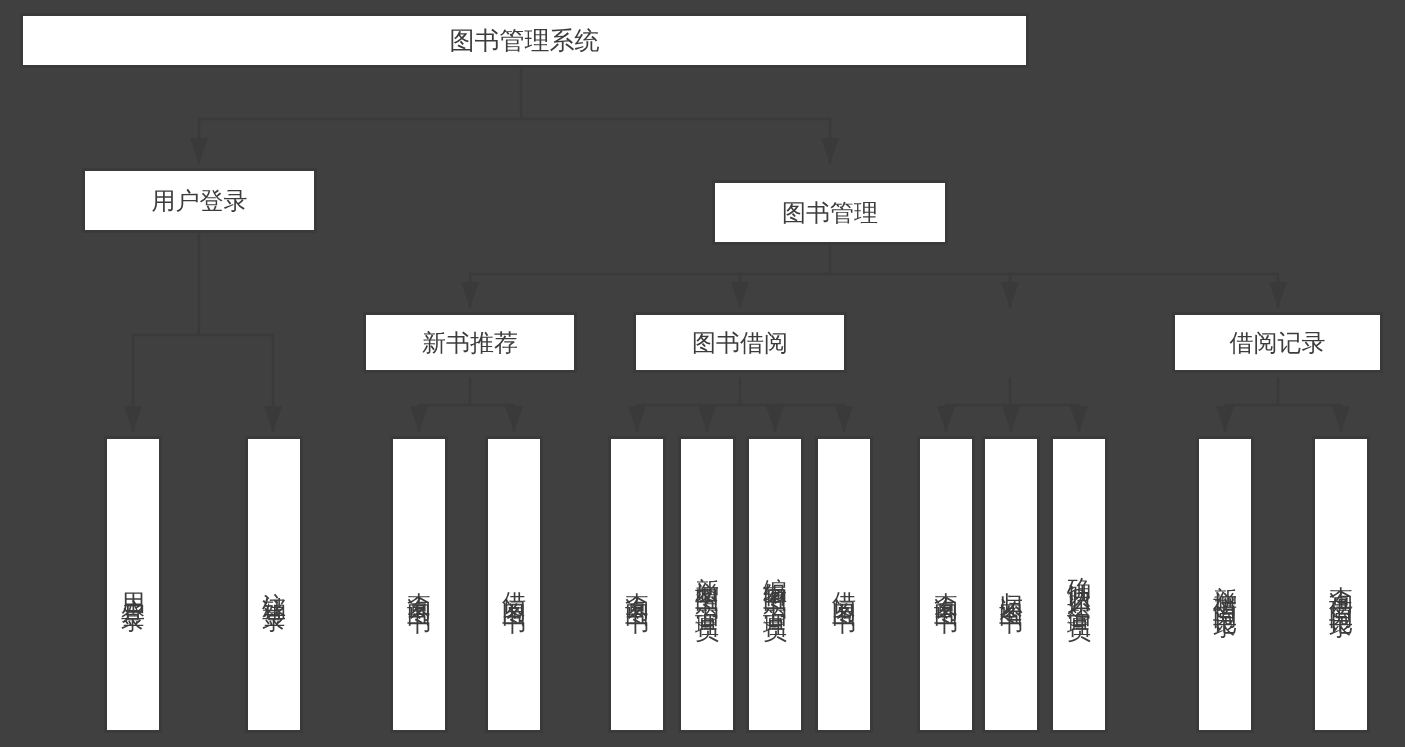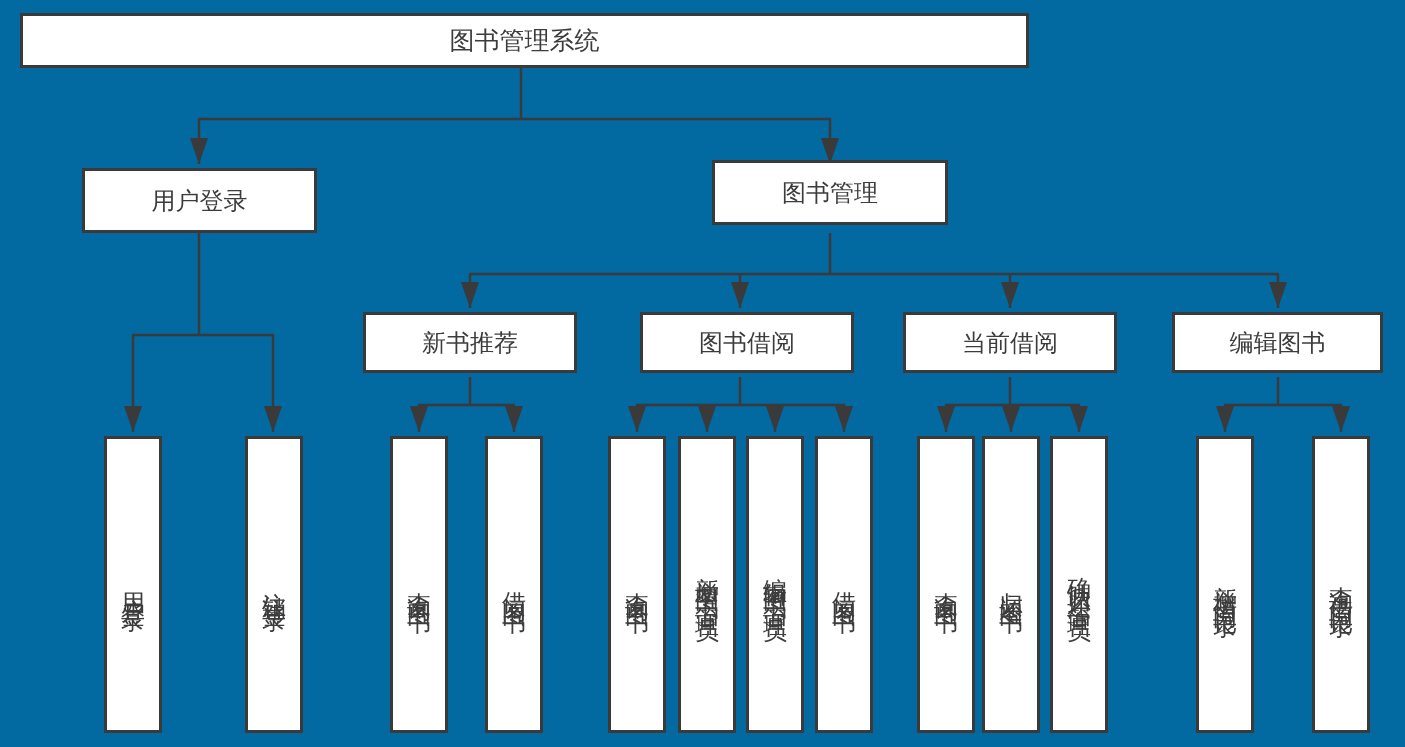--- a/index.html
+++ b/index.html
@@ -1,39 +1,39 @@
 <!DOCTYPE html>
 <html><head>
 <meta charset="utf-8">
 <style>
   html,body{margin:0;padding:0;background:#ffffff;}
   #stage{
     position:relative;
     width:1405px;height:747px;
-    background:#0369a1;
+    background:#404040;
     font-family:"Liberation Sans","DejaVu Sans",sans-serif;
     color:#3c3c3c;
     overflow:hidden;
   }
   svg.connectors{position:absolute;left:0;top:0;width:1405px;height:747px;z-index:1;}
   .node{
     position:absolute;
     box-sizing:border-box;
     background:#ffffff;
     border:3px solid #3a3a3a;
     display:flex;align-items:center;justify-content:center;
     z-index:2;
     text-align:center;
   }
   .node-root{left:20px;top:13px;width:1009px;height:55px;font-size:25px;}
   .node-l1a{left:82px;top:168px;width:235px;height:65px;font-size:24px;}
-  .node-l1b{left:712px;top:160px;width:236px;height:65px;font-size:24px;}
+  .node-l1b{left:712px;top:180px;width:236px;height:65px;font-size:24px;}
   .node-l2{top:312px;width:214px;height:61px;font-size:24px;}
   .node-l2a{left:363px;}
-  .node-l2b{left:633px;margin-left:7px;}
+  .node-l2b{left:633px;}
   .node-l2c{left:903px;}
   .node-l2d{left:1172px;width:211px;}
   .leaf{
     position:absolute;
     top:436px;width:58px;height:297px;
     font-size:24px;
   }
   .leaf span{
     writing-mode:vertical-rl;
     text-orientation:mixed;
@@ -121,25 +121,22 @@
   <div class="node node-l1b">
     <span>图书管理</span>
   </div>
 
   <div class="node node-l2 node-l2a">
     <span>新书推荐</span>
   </div>
   <div class="node node-l2 node-l2b">
     <span>图书借阅</span>
   </div>
-  <div class="node node-l2 node-l2c">
-    <span>当前借阅</span>
-  </div>
   <div class="node node-l2 node-l2d">
-    <span>编辑图书</span>
+    <span>借阅记录</span>
   </div>
 
   <div class="node leaf lf1">
     <span>用户登录</span>
   </div>
   <div class="node leaf lf2">
     <span>注销登录</span>
   </div>
 
   <div class="node leaf lf3">

